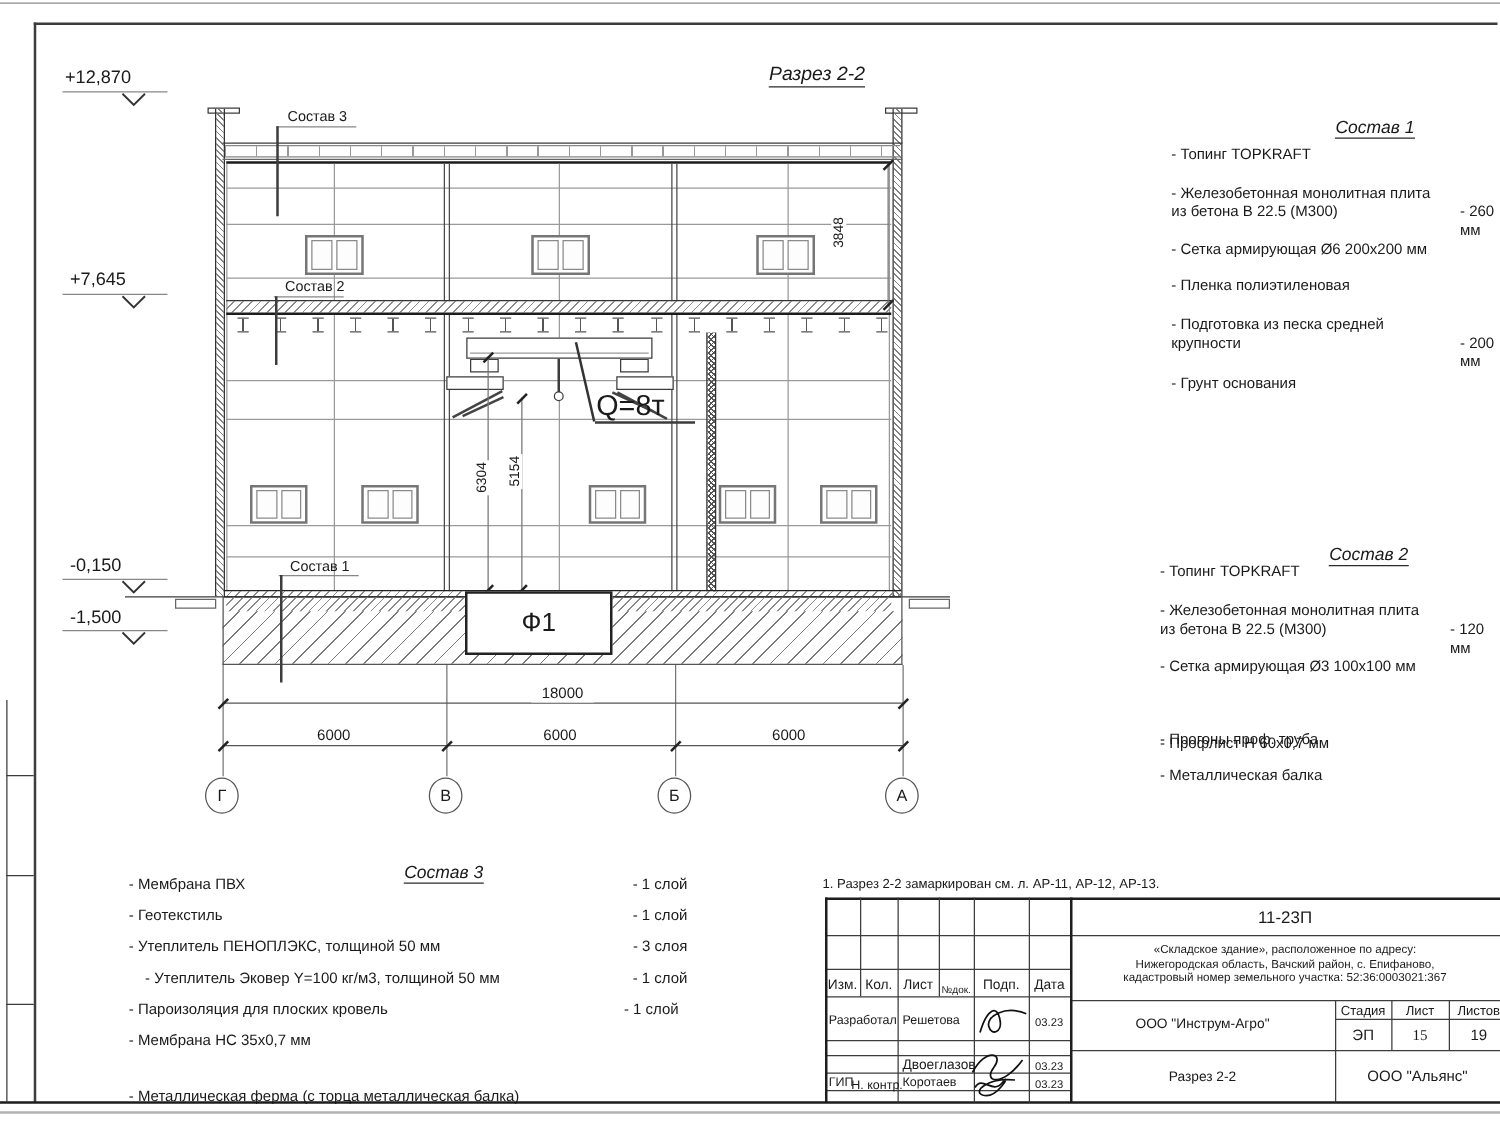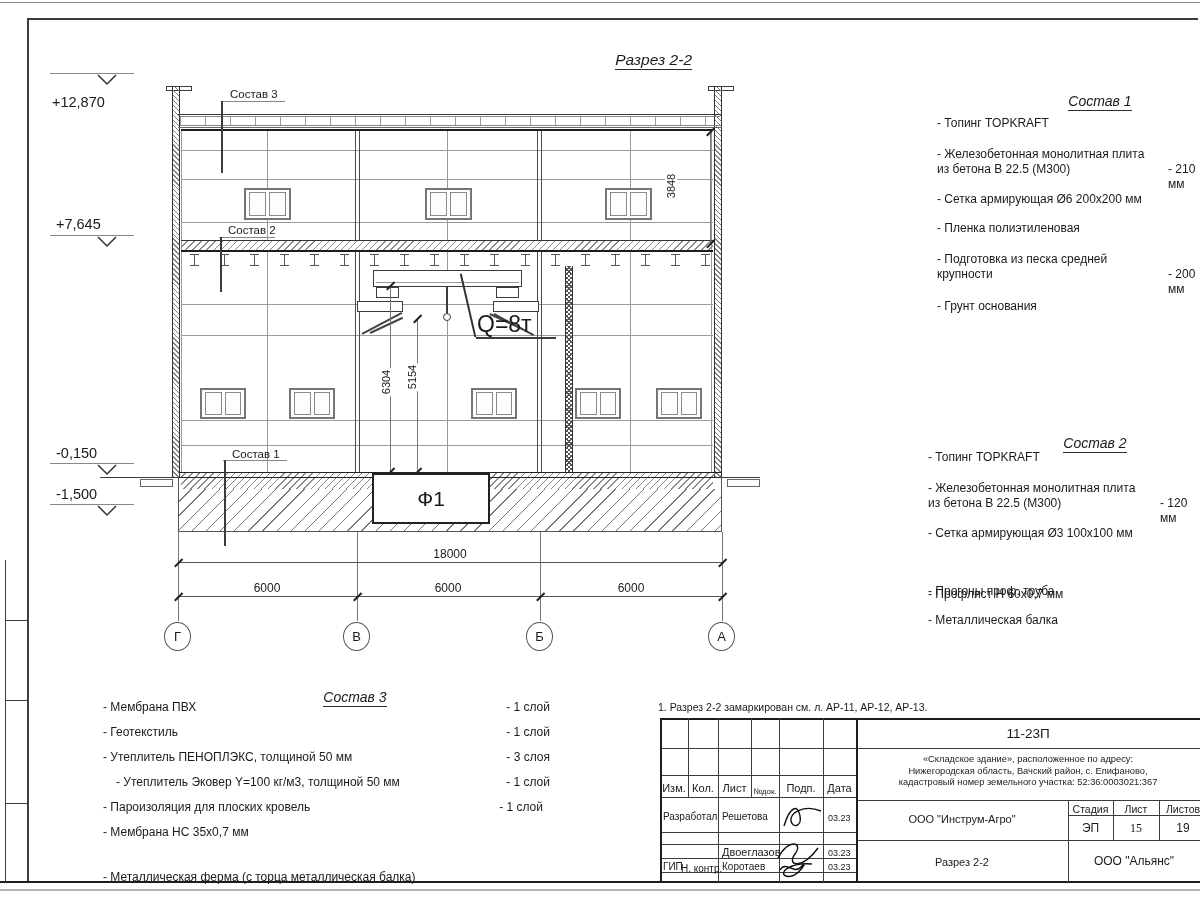--- a/index.html
+++ b/index.html
@@ -233,21 +233,21 @@
     <div class="bubble" style="left:343px;top:622px;">
         <span>В</span>
       </div>
     <div class="bubble" style="left:526px;top:622px;">
         <span>Б</span>
       </div>
     <div class="bubble" style="left:708px;top:622px;">
         <span>А</span>
       </div>
 
-    <div class="elev" style="left:52px;top:54px;margin-top:40px;">+12,870</div>
+    <div class="elev" style="left:52px;top:54px;">+12,870</div>
     <i class="ln" style="left:50px;top:73px;width:84px;height:1px;background:#888;"></i>
     <svg style="position:absolute;left:97px;top:74px;" width="20" height="12">
         <path d="M1 1 L10 10 L19 1" fill="none" stroke="#333" stroke-width="1.5"></path>
       </svg>
     <div class="elev" style="left:56px;top:216px;">+7,645</div>
     <i class="ln" style="left:50px;top:235px;width:84px;height:1px;background:#888;"></i>
     <svg style="position:absolute;left:97px;top:236px;" width="20" height="12">
         <path d="M1 1 L10 10 L19 1" fill="none" stroke="#333" stroke-width="1.5"></path>
       </svg>
     <div class="elev" style="left:56px;top:445px;">-0,150</div>
@@ -262,21 +262,21 @@
       </svg>
   </div>
 
   <div>
     <div class="txt it ctr" style="left:1045px;top:79px;width:80px;font-size:14px;">
       <span class="u">Состав 1</span>
     </div>
     <div class="lst pre" style="left:937px;top:116px;">- Топинг TOPKRAFT</div>
     <div class="lst pre" style="left:937px;top:147px;">- Железобетонная  монолитная плита
 из бетона  В 22.5 (М300)</div>
-    <div class="lst" style="left:1168px;top:162px;">- 210 мм</div>
+    <div class="lst" style="left:1168px;top:162px;">- 260 мм</div>
     <div class="lst pre" style="left:937px;top:192px;">- Сетка армирующая Ø6 200х200 мм</div>
     <div class="lst pre" style="left:937px;top:221px;">- Пленка полиэтиленовая</div>
     <div class="lst pre" style="left:937px;top:252px;">- Подготовка из песка средней
 крупности</div>
     <div class="lst" style="left:1168px;top:267px;">- 200 мм</div>
     <div class="lst pre" style="left:937px;top:299px;">- Грунт основания</div>
   </div>
 
   <div>
     <div class="txt it ctr" style="left:1040px;top:421px;width:80px;font-size:14px;">

